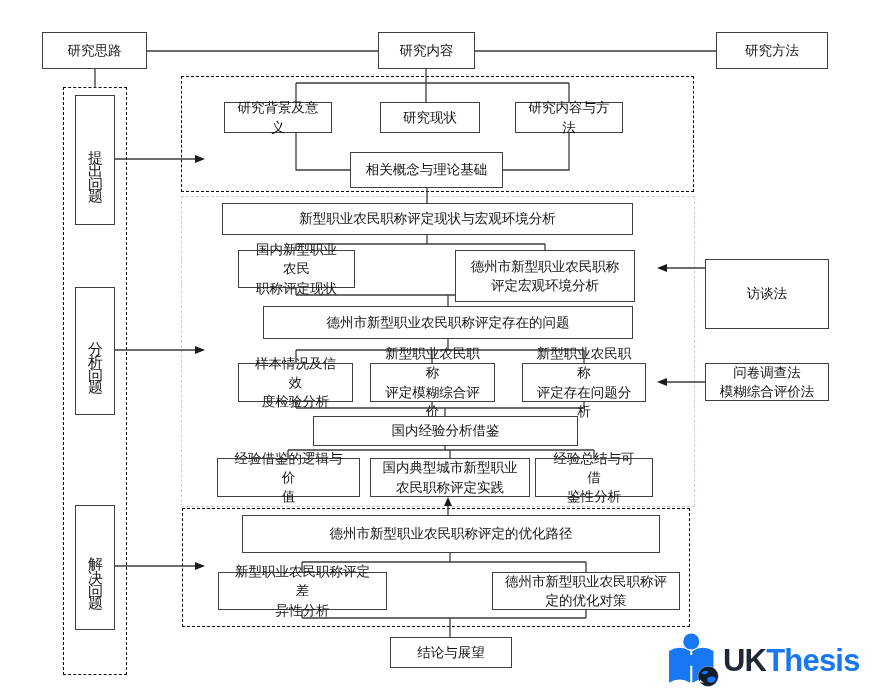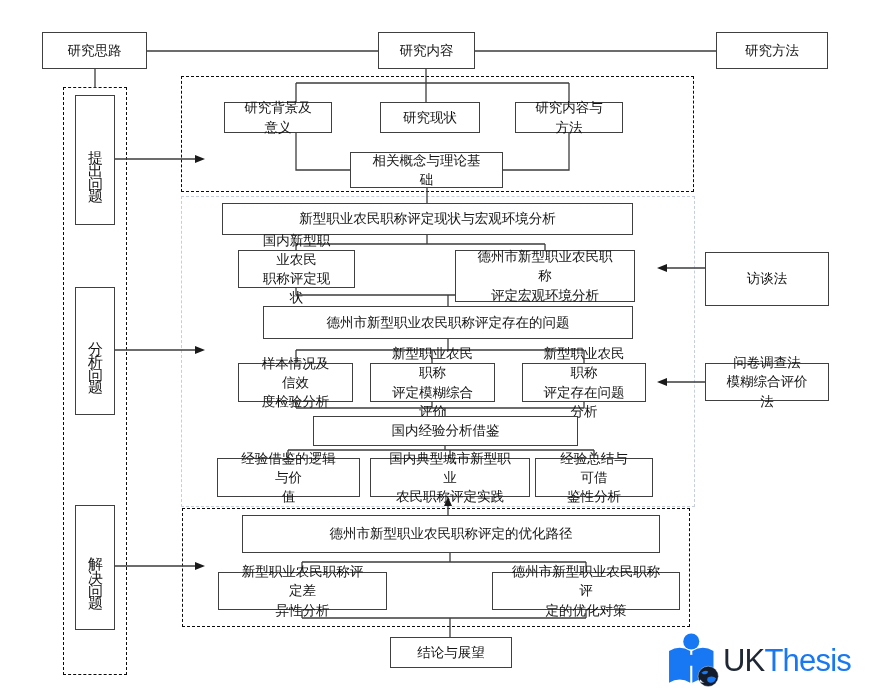--- a/index.html
+++ b/index.html
@@ -1,28 +1,28 @@
 <!DOCTYPE html>
 <html><head>
 <meta charset="utf-8">
 <style>
   html,body{margin:0;padding:0;background:#fff;}
   .canvas{position:relative;width:884px;height:690px;background:#fff;overflow:hidden;
           font-family:"Liberation Serif","DejaVu Serif",serif;}
   .node{position:absolute;box-sizing:border-box;border:1.3px solid #404040;background:#fff;
         display:flex;align-items:center;justify-content:center;text-align:center;
-        font-size:13.5px;line-height:1.42;color:#141414;white-space:pre-line;z-index:3;padding:1px 18px;}
+        font-size:13.5px;line-height:1.42;color:#141414;white-space:pre-line;z-index:3;padding:1px 11px;}
   .vnode{writing-mode:vertical-rl;text-orientation:upright;letter-spacing:13px;
          font-size:15px;line-height:1;padding-top:8px;}
   .dashedbox{position:absolute;box-sizing:border-box;border:1.5px dashed #0b0b0b;z-index:1;background:transparent;}
   .lightbox{position:absolute;box-sizing:border-box;border:1px dashed #c6cddc;z-index:0;background:transparent;}
   .wires{position:absolute;left:0;top:0;z-index:2;}
   .logo{position:absolute;left:668px;top:632px;height:57px;display:flex;align-items:center;z-index:4;
         font-family:"Liberation Sans","DejaVu Sans",sans-serif;}
-  .logo-text{font-size:31px;font-weight:normal;letter-spacing:-0.8px;line-height:1;}
+  .logo-text{font-size:31px;font-weight:bold;letter-spacing:-0.8px;line-height:1;}
   .logo-uk{color:#1E2733;}
   .logo-thesis{color:#1877F2;}
 </style>
 </head>
 <body>
 
 <div class="canvas">
 
   <div class="lightbox" style="left:181px;top:196px;width:514px;height:311px"></div>
 
@@ -90,21 +90,21 @@
 鉴性分析</div>
 
   <div class="node" style="left:242px;top:515px;width:418px;height:38px">德州市新型职业农民职称评定的优化路径</div>
   <div class="node" style="left:218px;top:572px;width:169px;height:38px">新型职业农民职称评定差
 异性分析</div>
   <div class="node" style="left:492px;top:572px;width:188px;height:38px">德州市新型职业农民职称评
 定的优化对策</div>
 
   <div class="node" style="left:390px;top:637px;width:122px;height:31px">结论与展望</div>
 
-  <div class="node" style="left:705px;top:252px;width:124px;height:54px">访谈法</div>
+  <div class="node" style="left:705px;top:259px;width:124px;height:70px">访谈法</div>
   <div class="node" style="left:705px;top:363px;width:124px;height:38px">问卷调查法
 模糊综合评价法</div>
 
   <div class="logo">
     <svg width="55" height="55" viewBox="0 0 52 52">
       <circle cx="22" cy="8" r="7.6" fill="#1877F2"></circle>
       <path d="M12 27 Q22 14 32 27 L32 31 L12 31 Z" fill="#1877F2"></path>
       <path d="M1 17 Q11 11 21 17 L21 47 Q11 41 1 47 Z" fill="#1877F2"></path>
       <path d="M43 17 Q33 11 23 17 L23 47 Q33 41 43 47 Z" fill="#1877F2"></path>
       <circle cx="38" cy="41" r="9.6" fill="#131C2B"></circle>

